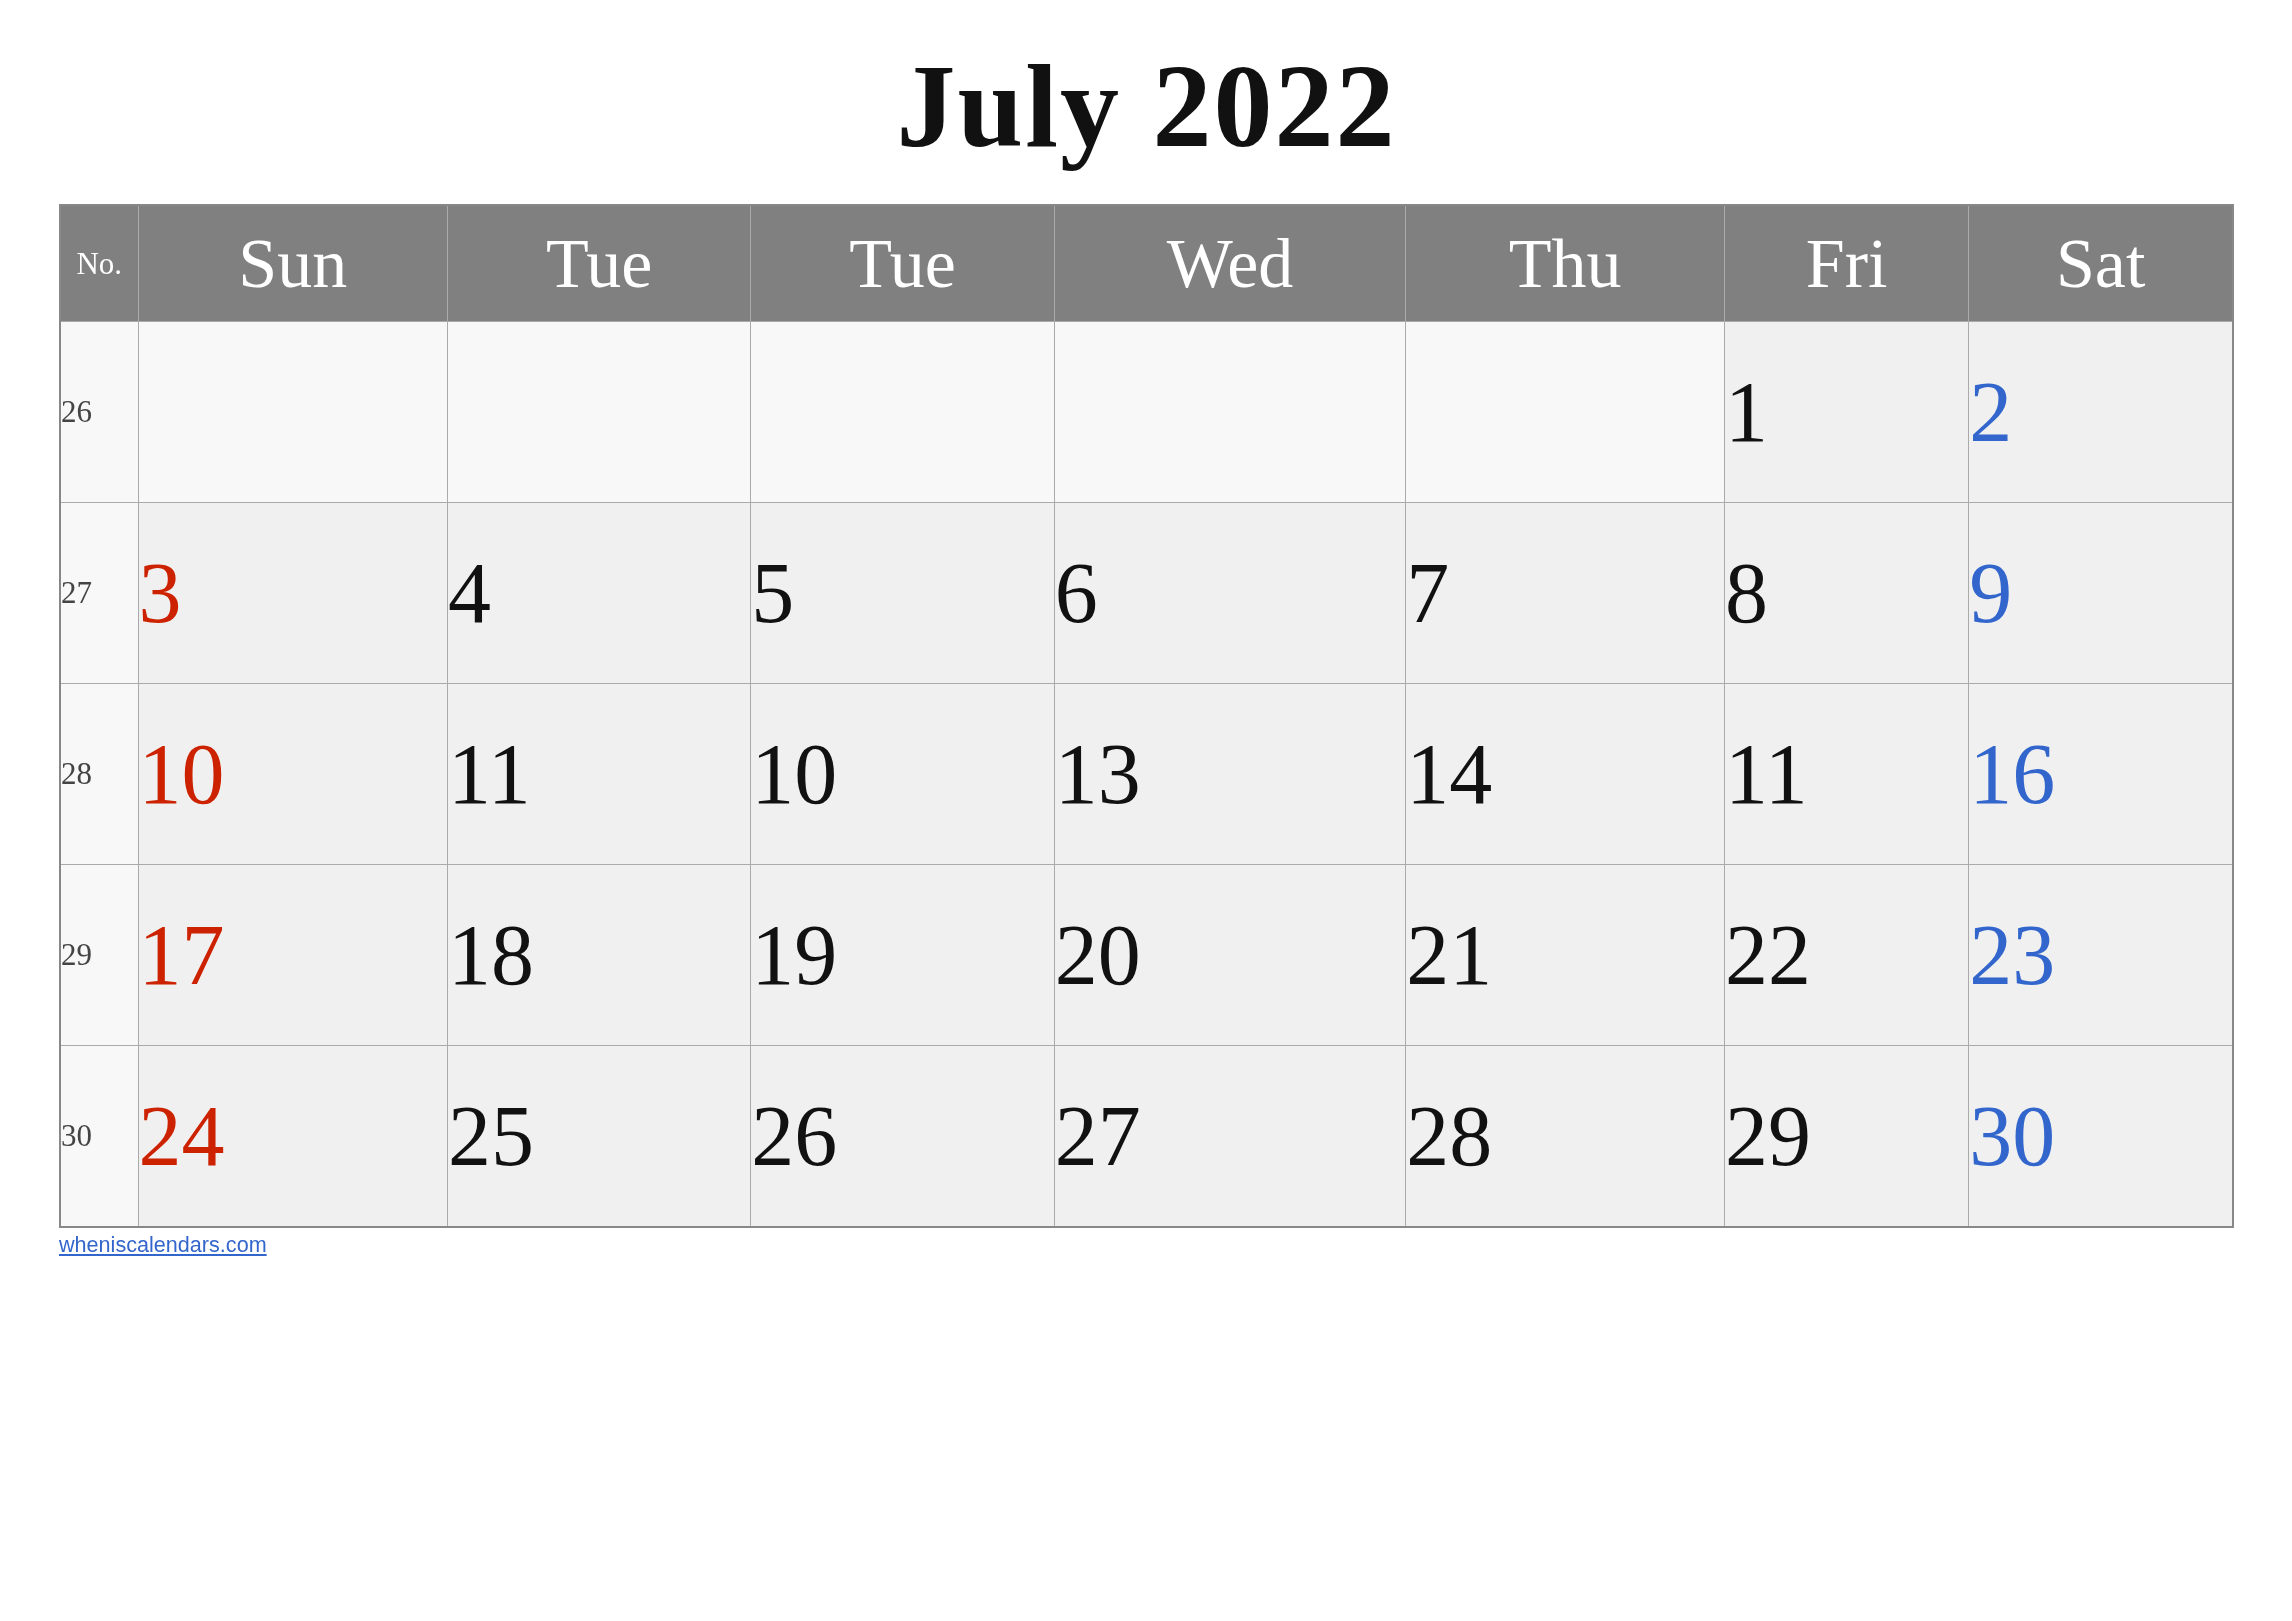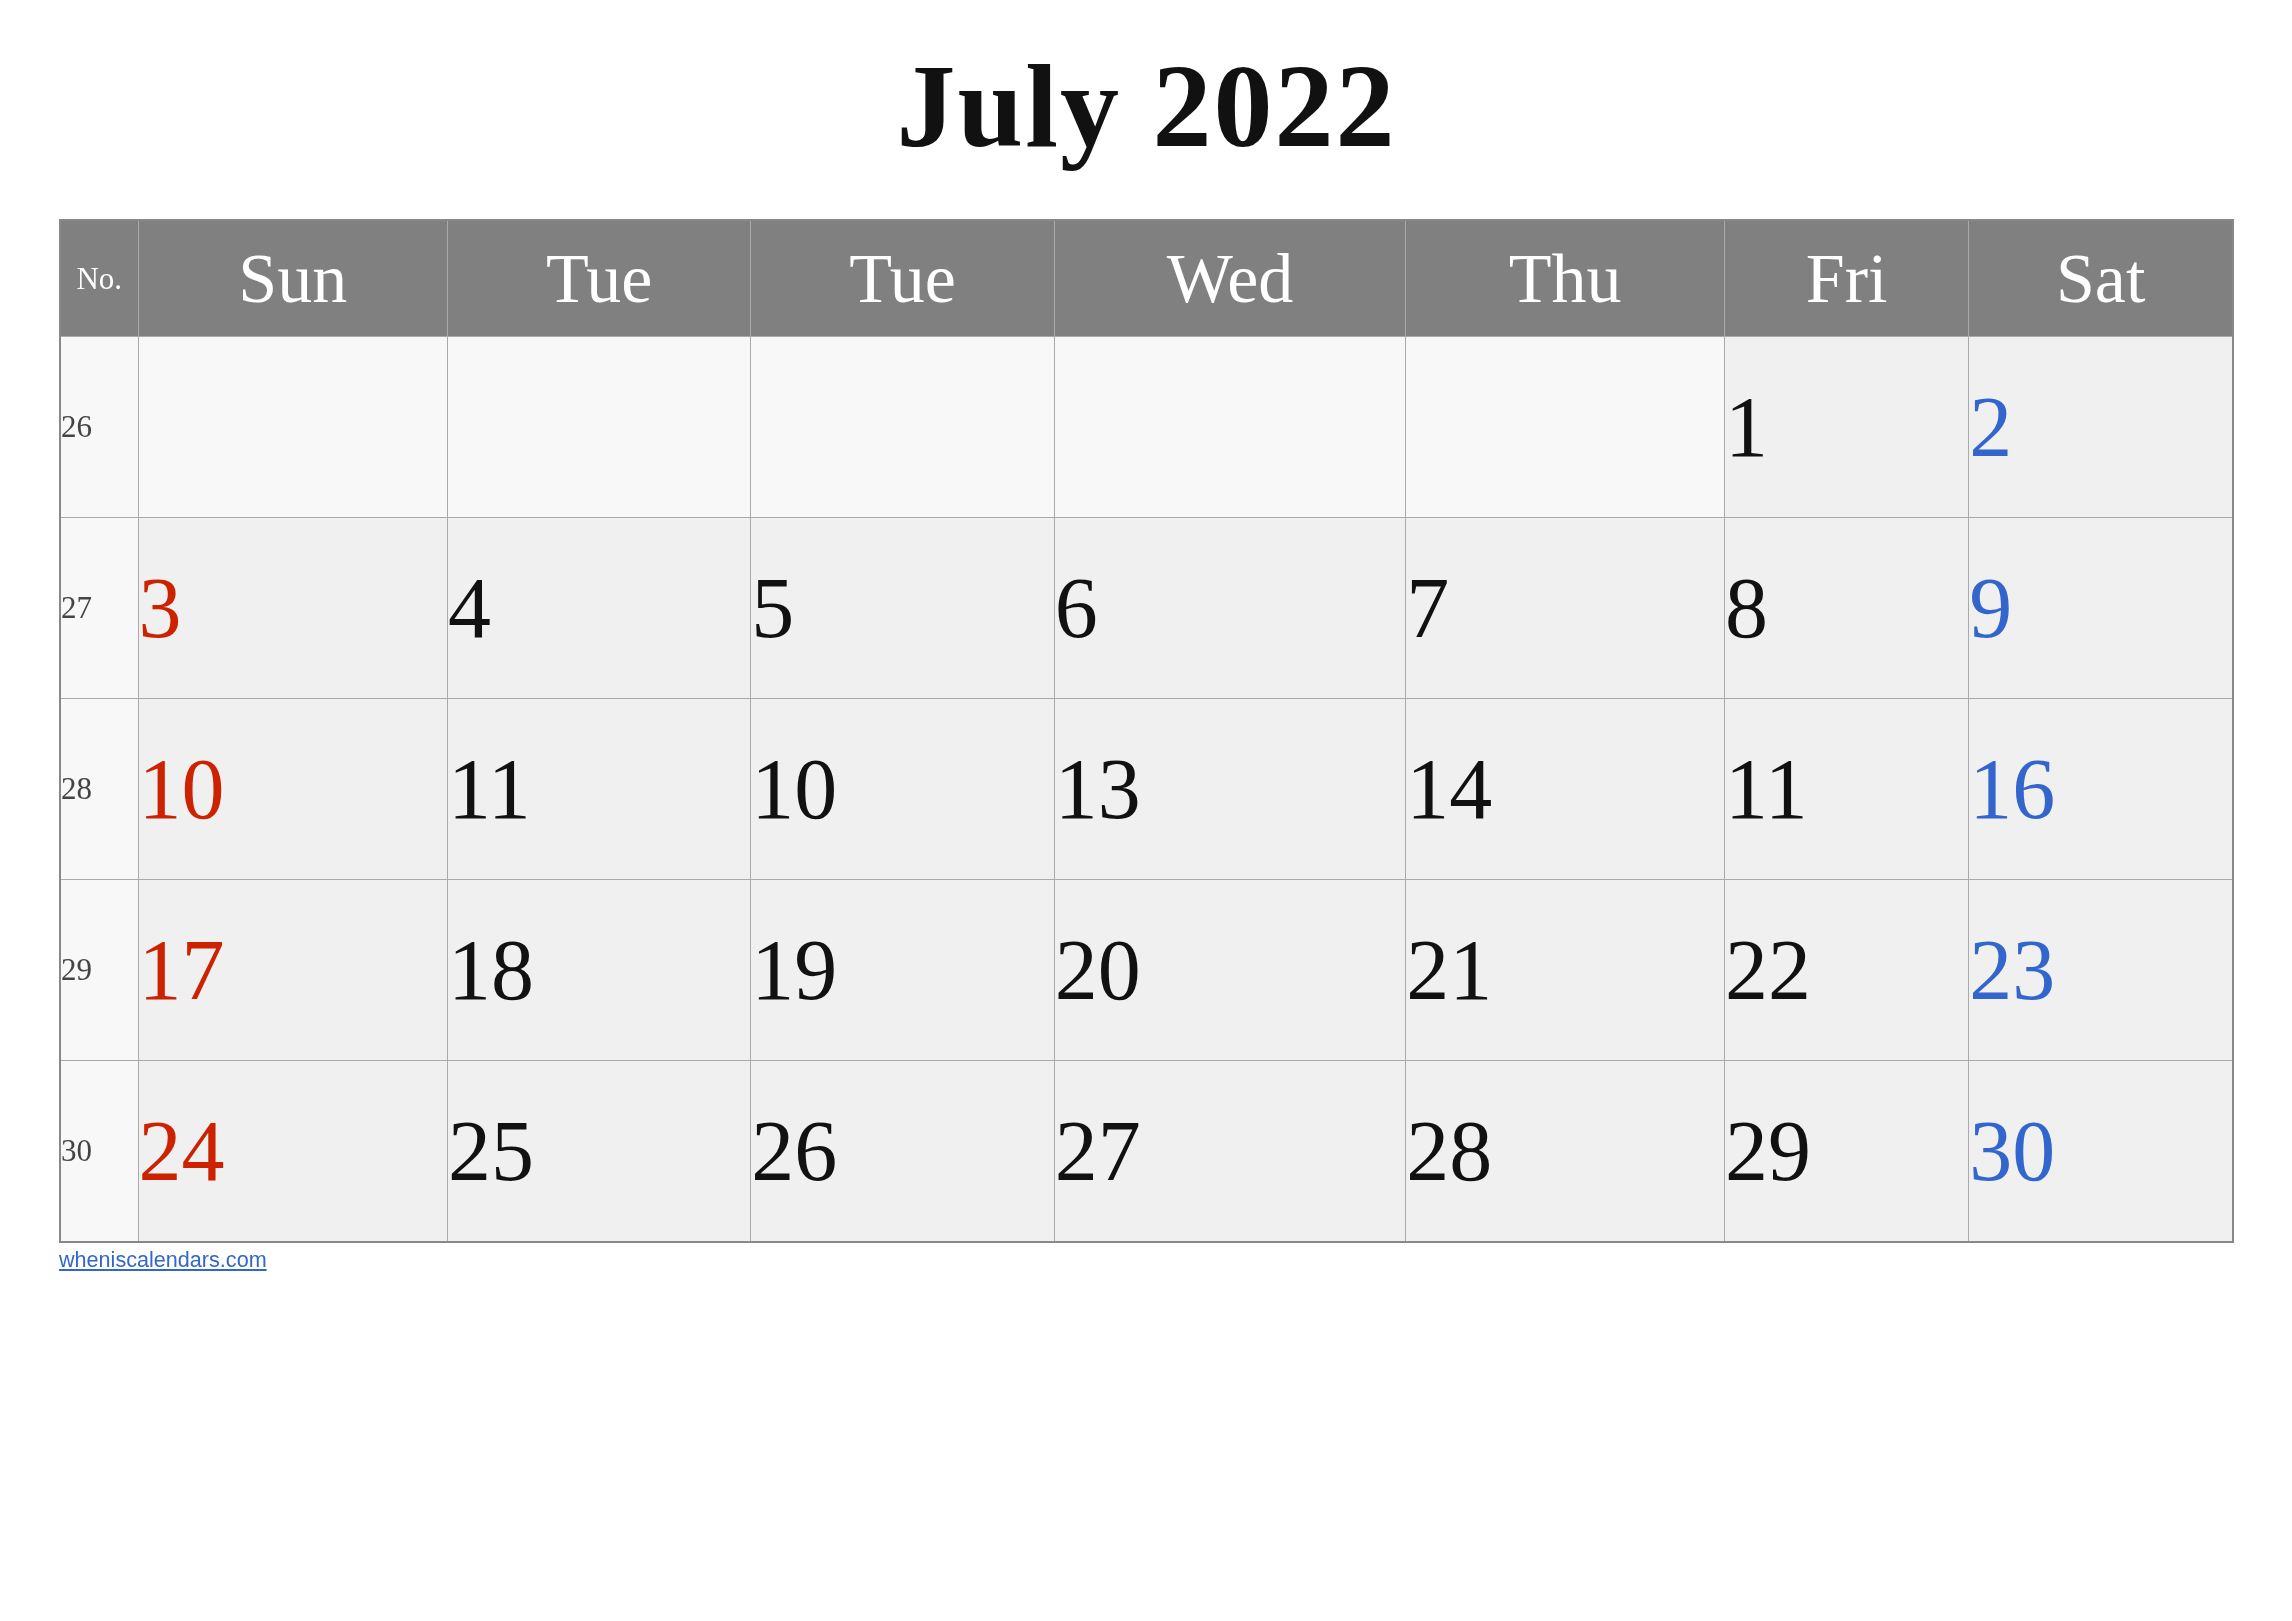--- a/index.html
+++ b/index.html
@@ -13,20 +13,21 @@
       align-items: center;
       padding: 39px 59px 39px 59px;
       font-family: 'Comic Sans MS', 'Chalkboard SE', cursive;
     }
 
     .title {
       font-size: 118px;
       font-weight: bold;
       color: #111111;
       text-align: center;
+      margin-bottom: 29px;
       font-family: 'Comic Sans MS', 'Chalkboard SE', cursive;
       letter-spacing: 2px;
     }
 
     .calendar-table {
       width: 100%;
       border-collapse: collapse;
       border: 2px solid #888;
     }
 
@@ -80,21 +81,20 @@
       font-size: 21.6px;
       color: #3366cc;
       width: 100%;
       margin-top: 3.9px;
       font-family: Arial, sans-serif;
       text-decoration: underline;
     }
 
     .table-wrapper {
       width: 100%;
-      margin-top: 44px;
     }
   </style>
 </head>
 <body>
 
 <h1 class="title">July 2022</h1>
 
 <div class="table-wrapper">
   <table class="calendar-table">
     <thead>

